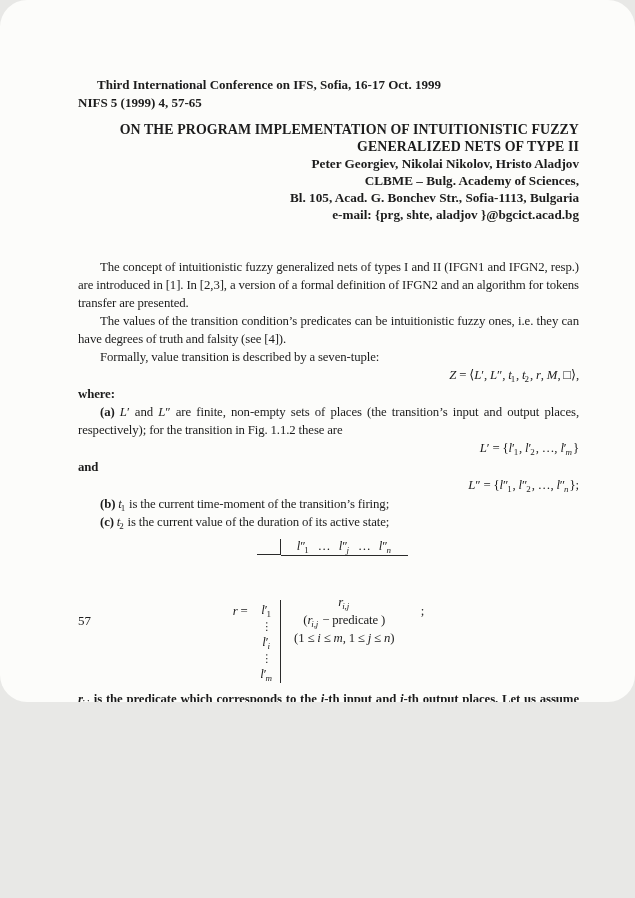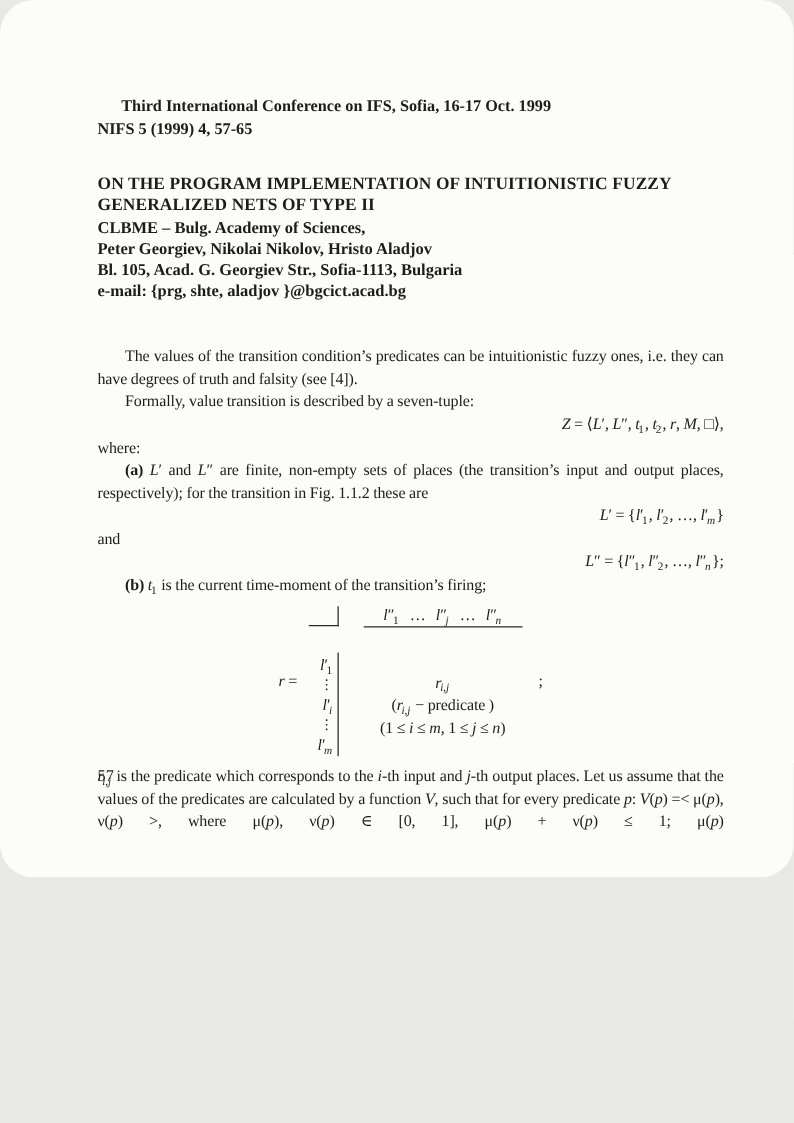--- a/index.html
+++ b/index.html
@@ -14,42 +14,42 @@
     -webkit-font-smoothing:antialiased;
   }
   .col{
     position:absolute;left:78px;top:76px;width:501px;
     font-size:12.8px;line-height:18px;
   }
   
   .hdr{font-weight:bold;font-size:13px;line-height:18px;}
   .hdr-conf{padding-left:19px;}
   
-  .titleblock{text-align:left;font-weight:bold;margin-top:27px;}
+  .titleblock{text-align:right;font-weight:bold;margin-top:9px;}
   .title-line{font-size:13.9px;line-height:17px;letter-spacing:.1px;}
   .byline{font-size:13.2px;line-height:17px;}
   
   .bodytext{margin-top:35px;text-align:justify;letter-spacing:-0.1px;word-spacing:-0.2px;}
   .bodytext p{margin:0;text-indent:22px;}
-  .bodytext p.noindent{text-indent:0;}
+  .bodytext p.noindent{text-indent:0;font-weight:bold;}
   .bodytext p.fill{text-align-last:justify;}
   .eq{ text-align:right;text-indent:0;margin:9px 0;line-height:19px;}
   b{font-weight:bold;}
   i{font-style:italic;}
   sub{font-size:9px;line-height:0;position:relative;vertical-align:baseline;top:3px;left:-1px;}
   
   .im-wrap{
     display:flex;justify-content:center;align-items:center;
     margin:8px 0 7px;text-indent:0;line-height:17px;
   }
   .im-r{margin-right:9px;}
-  .im-grid{display:grid;grid-template-columns:24px auto;gap:20px;}
+  .im-grid{display:grid;grid-template-columns:24px auto;}
   .im-corner{border-right:1px solid #2a2a2a;border-bottom:1px solid #2a2a2a;height:15px;}
   .im-header{border-bottom:1px solid #2a2a2a;text-align:center;padding:0 16px 1px 16px;word-spacing:5px;height:15px;line-height:15px;}
-  .im-labels{border-right:1px solid #2a2a2a;display:flex;flex-direction:column;align-items:flex-end;justify-content:space-between;padding:2px 3px 1px 0;}
+  .im-labels{border-right:1px solid #2a2a2a;display:flex;flex-direction:column;align-items:center;justify-content:space-between;padding:2px 3px 1px 0;margin-top:44px;}
   .im-labels div{line-height:16px;}
   .im-dots{font-size:11px;line-height:13px;}
   .im-body{display:flex;flex-direction:column;justify-content:center;text-align:center;padding:2px 8px;}
   .im-body div{line-height:18px;}
   .im-semi{margin-left:13px;}
   
   .pageno{
     position:absolute;left:78px;width:501px;bottom:73px;
     text-align:left;font-size:13px;
   }
@@ -61,40 +61,42 @@
   <div class="col">
 
     <div class="hdr">
       <div class="hdr-conf">Third International Conference on IFS, Sofia, 16-17 Oct. 1999</div>
       <div class="hdr-issue">NIFS 5 (1999) 4, 57-65</div>
     </div>
 
     <div class="titleblock">
       <div class="title-line">ON THE PROGRAM IMPLEMENTATION OF INTUITIONISTIC FUZZY</div>
       <div class="title-line">GENERALIZED NETS OF TYPE II</div>
+      <div class="byline">Peter Georgiev, Nikolai Nikolov, Hristo Aladjov</div>
       <div class="byline">CLBME – Bulg. Academy of Sciences,</div>
-      <div class="byline">Peter Georgiev, Nikolai Nikolov, Hristo Aladjov</div>
-      <div class="byline">Bl. 105, Acad. G. Georgiev Str., Sofia-1113, Bulgaria</div>
+      <div class="byline">Bl. 105, Acad. G. Bonchev Str., Sofia-1113, Bulgaria</div>
       <div class="byline">e-mail: {prg, shte, aladjov }@bgcict.acad.bg</div>
     </div>
 
     <div class="bodytext">
+      <p>The concept of intuitionistic fuzzy generalized nets of types I and II (IFGN1 and IFGN2, resp.) are introduced in [1]. In [2,3], a version of a formal definition of IFGN2 and an algorithm for tokens transfer are presented.</p>
       <p>The values of the transition condition’s predicates can be intuitionistic fuzzy ones, i.e. they can have degrees of truth and falsity (see [4]).</p>
       <p>Formally, value transition is described by a seven-tuple:</p>
 
       <p class="eq"><i>Z</i> = ⟨<i>L</i>′, <i>L</i>″, <i>t</i><sub>1</sub>, <i>t</i><sub>2</sub>, <i>r</i>, <i>M</i>, □⟩,</p>
 
       <p class="noindent">where:</p>
       <p><b>(a)</b> <i>L</i>′ and <i>L</i>″ are finite, non-empty sets of places (the transition’s input and output places, respectively); for the transition in Fig. 1.1.2 these are</p>
 
       <p class="eq"><i>L</i>′ = {<i>l</i>′<sub>1</sub>, <i>l</i>′<sub>2</sub>, …, <i>l</i>′<sub><i>m</i></sub>}</p>
       <p class="noindent">and</p>
       <p class="eq"><i>L</i>″ = {<i>l</i>″<sub>1</sub>, <i>l</i>″<sub>2</sub>, …, <i>l</i>″<sub><i>n</i></sub>};</p>
 
       <p><b>(b)</b> <i>t</i><sub>1</sub> is the current time-moment of the transition’s firing;</p>
+      <p><b>(c)</b> <i>t</i><sub>2</sub> is the current value of the duration of its active state;</p>
 
       <div class="im-wrap">
         <span class="im-r"><i>r</i> =</span>
         <div class="im-grid">
           <div class="im-corner"></div>
           <div class="im-header"><i>l</i>″<sub>1</sub> … <i>l</i>″<sub><i>j</i></sub> … <i>l</i>″<sub><i>n</i></sub></div>
           <div class="im-labels">
             <div><i>l</i>′<sub>1</sub></div>
             <div class="im-dots">⋮</div>
             <div><i>l</i>′<sub><i>i</i></sub></div>

